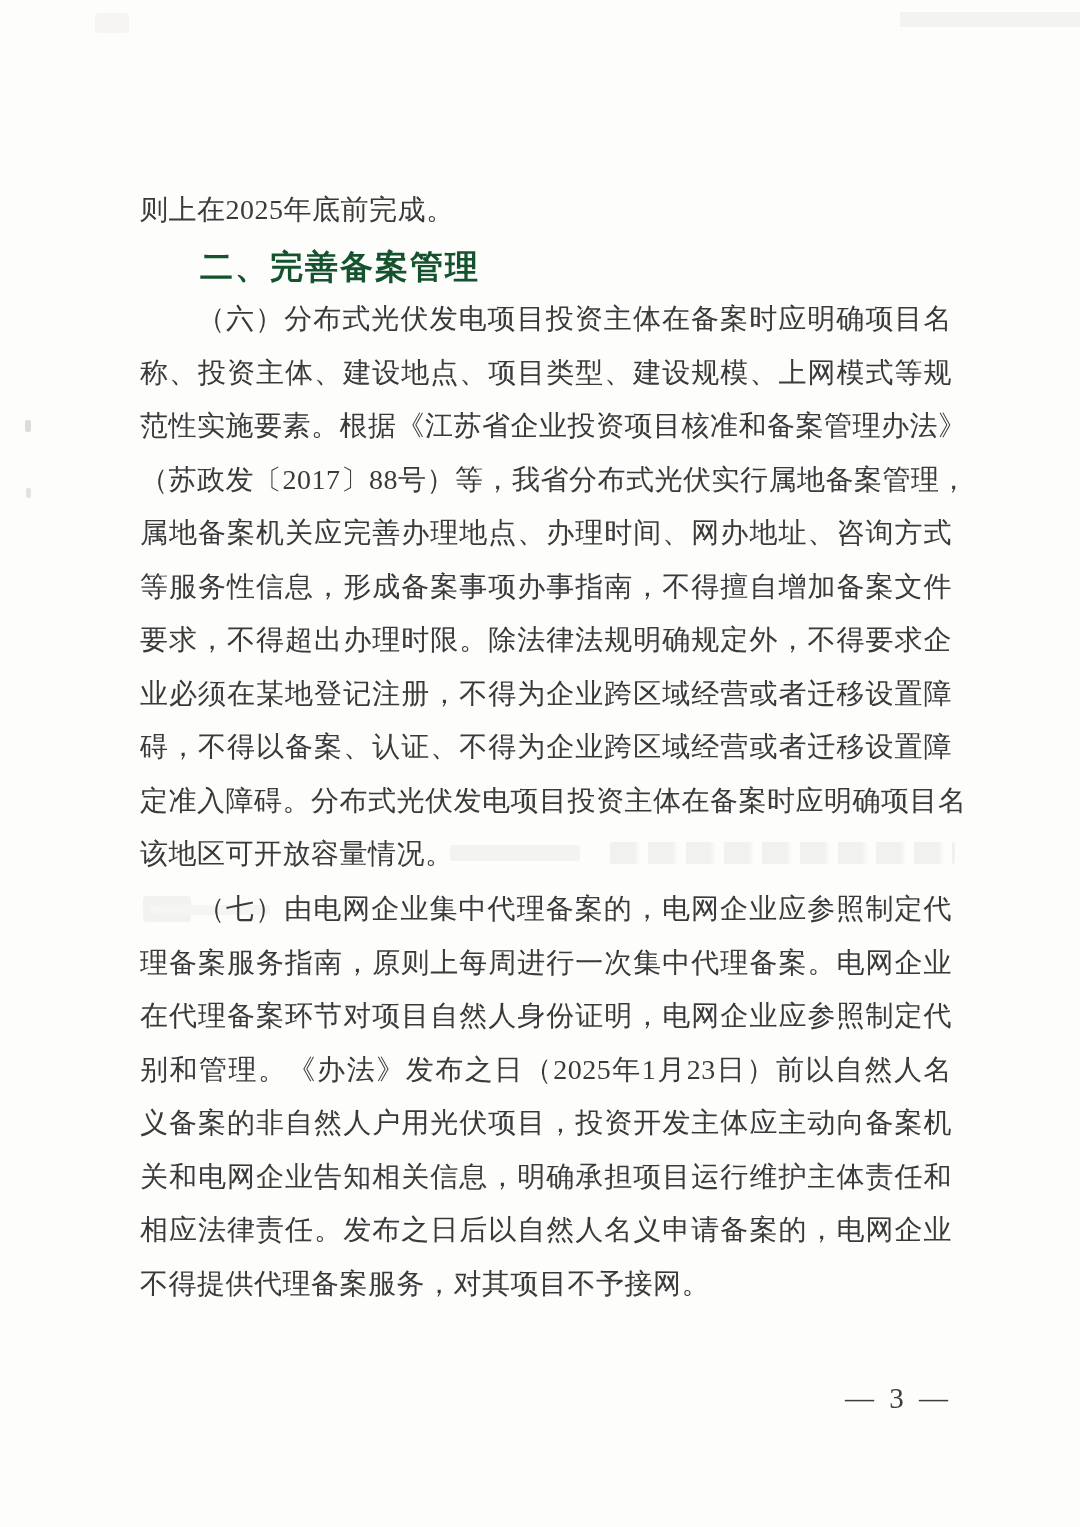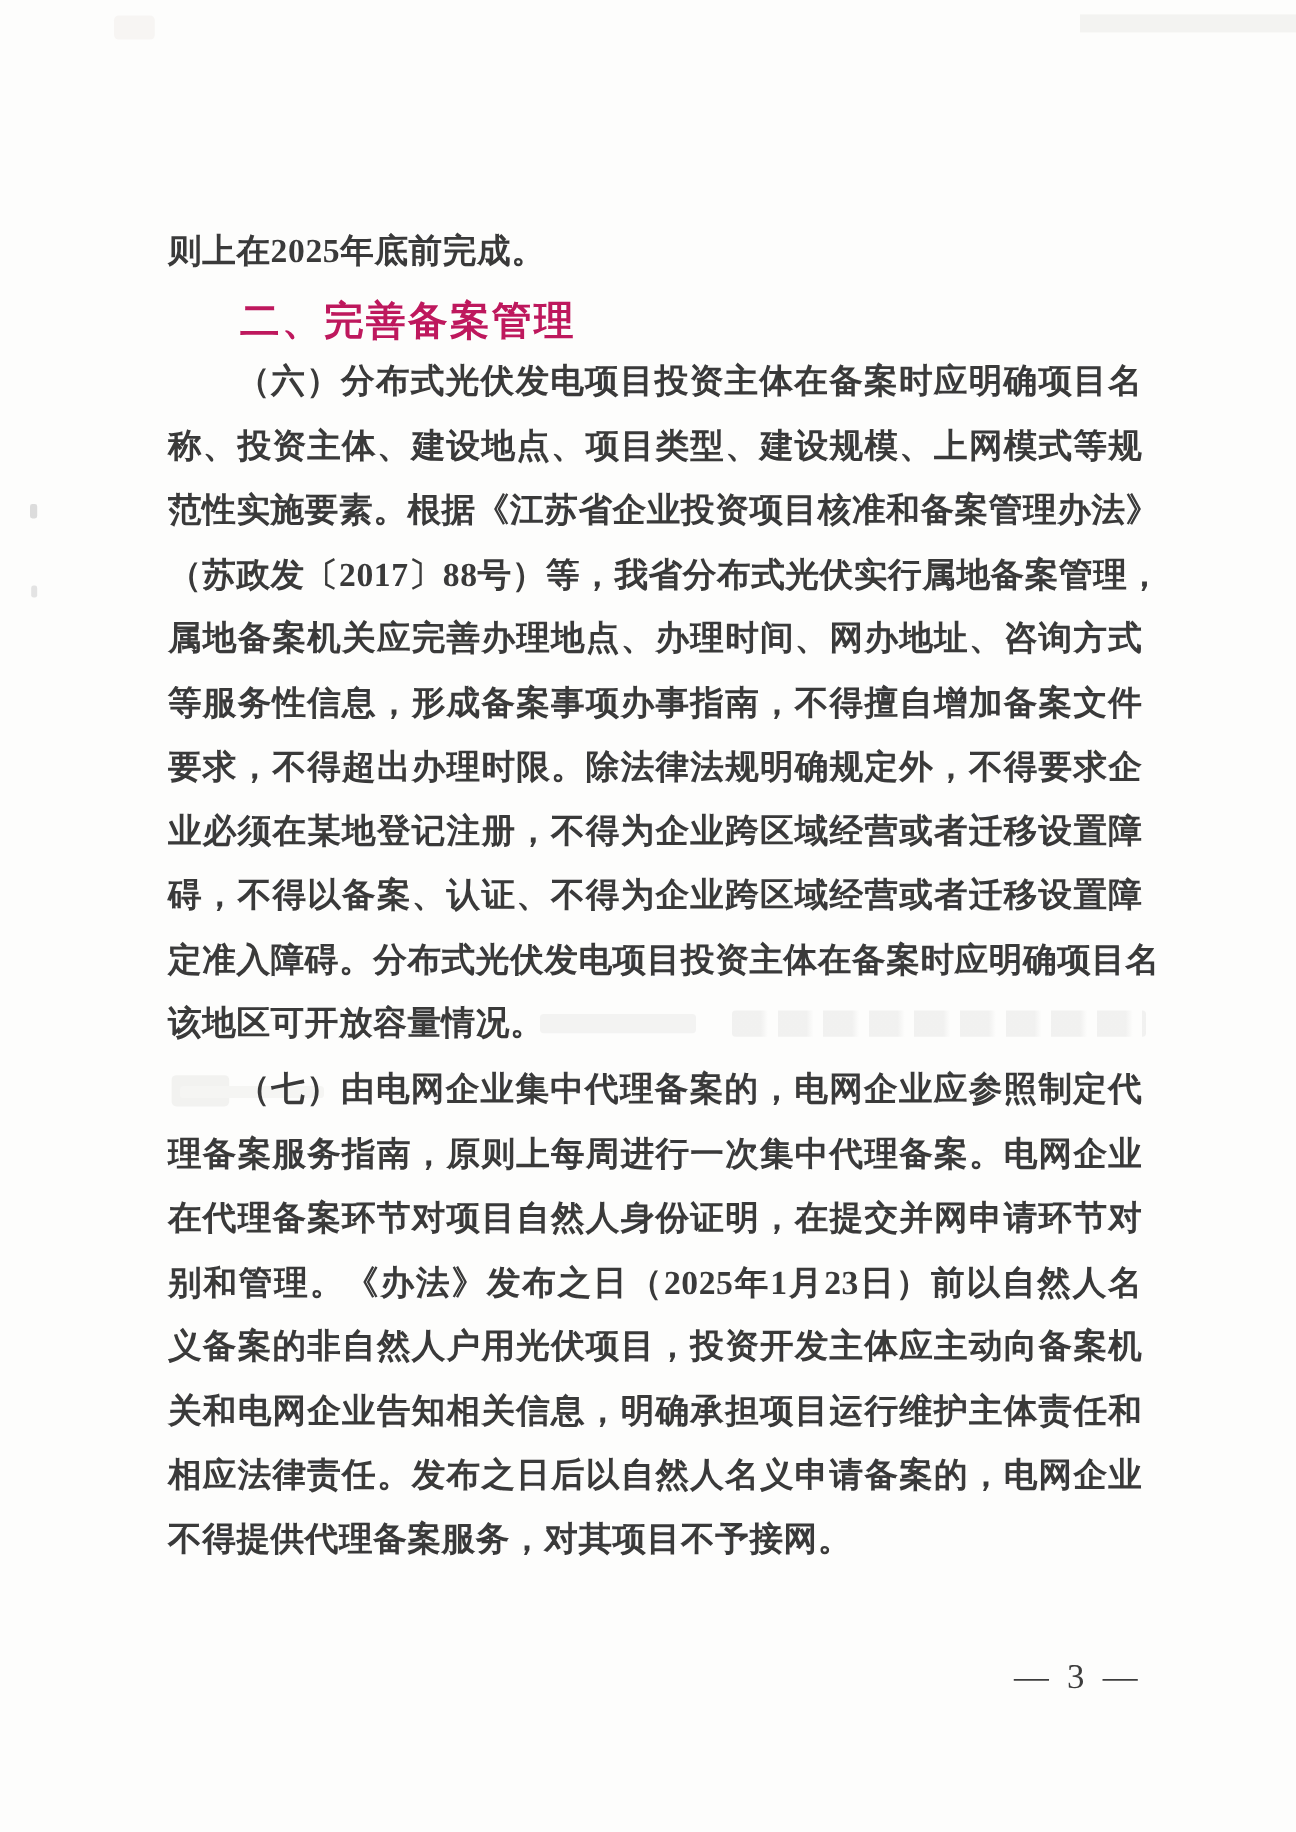--- a/index.html
+++ b/index.html
@@ -23,35 +23,34 @@
   .line {
     font-size: 28px;
     line-height: 53.5px;
     height: 53.5px;
     color: #3a3a3a;
     text-align: justify;
     text-align-last: justify;
     letter-spacing: 0.5px;
     white-space: nowrap;
     overflow: visible;
-    font-weight: bold;
   }
   .line.first-line { padding-left: 57px; }
   .line.last-line {
     text-align: left;
     text-align-last: left;
   }
   .cont-line { top: 183px; }
   .heading-row { top: 240px; }
   .heading {
     font-family: "Liberation Sans", "DejaVu Sans", sans-serif;
     font-weight: bold;
     font-size: 33px;
     line-height: 53.5px;
-    color: #be185d;
+    color: #14532d;
     padding-left: 60px;
     letter-spacing: 2px;
   }
   .para-six { top: 292px; }
   .para-seven { top: 882px; }
   .page-number-row {
     top: 1372px;
     text-align: right;
   }
   .page-number {
@@ -106,21 +105,21 @@
     <div class="line">要求，不得超出办理时限。除法律法规明确规定外，不得要求企</div>
     <div class="line">业必须在某地登记注册，不得为企业跨区域经营或者迁移设置障</div>
     <div class="line">碍，不得以备案、认证、不得为企业跨区域经营或者迁移设置障</div>
     <div class="line">定准入障碍。分布式光伏发电项目投资主体在备案时应明确项目名</div>
     <div class="line last-line">该地区可开放容量情况。</div>
   </div>
 
   <div class="textcol para-seven">
     <div class="line first-line">（七）由电网企业集中代理备案的，电网企业应参照制定代</div>
     <div class="line">理备案服务指南，原则上每周进行一次集中代理备案。电网企业</div>
-    <div class="line">在代理备案环节对项目自然人身份证明，在提交并网申请环节对</div>
+    <div class="line">在代理备案环节对项目自然人身份证明，电网企业应参照制定代</div>
     <div class="line">别和管理。《办法》发布之日（2025年1月23日）前以自然人名</div>
     <div class="line">义备案的非自然人户用光伏项目，投资开发主体应主动向备案机</div>
     <div class="line">关和电网企业告知相关信息，明确承担项目运行维护主体责任和</div>
     <div class="line">相应法律责任。发布之日后以自然人名义申请备案的，电网企业</div>
     <div class="line last-line">不得提供代理备案服务，对其项目不予接网。</div>
   </div>
 
   <div class="textcol page-number-row">
     <span class="page-number">— 3 —</span>
   </div>

